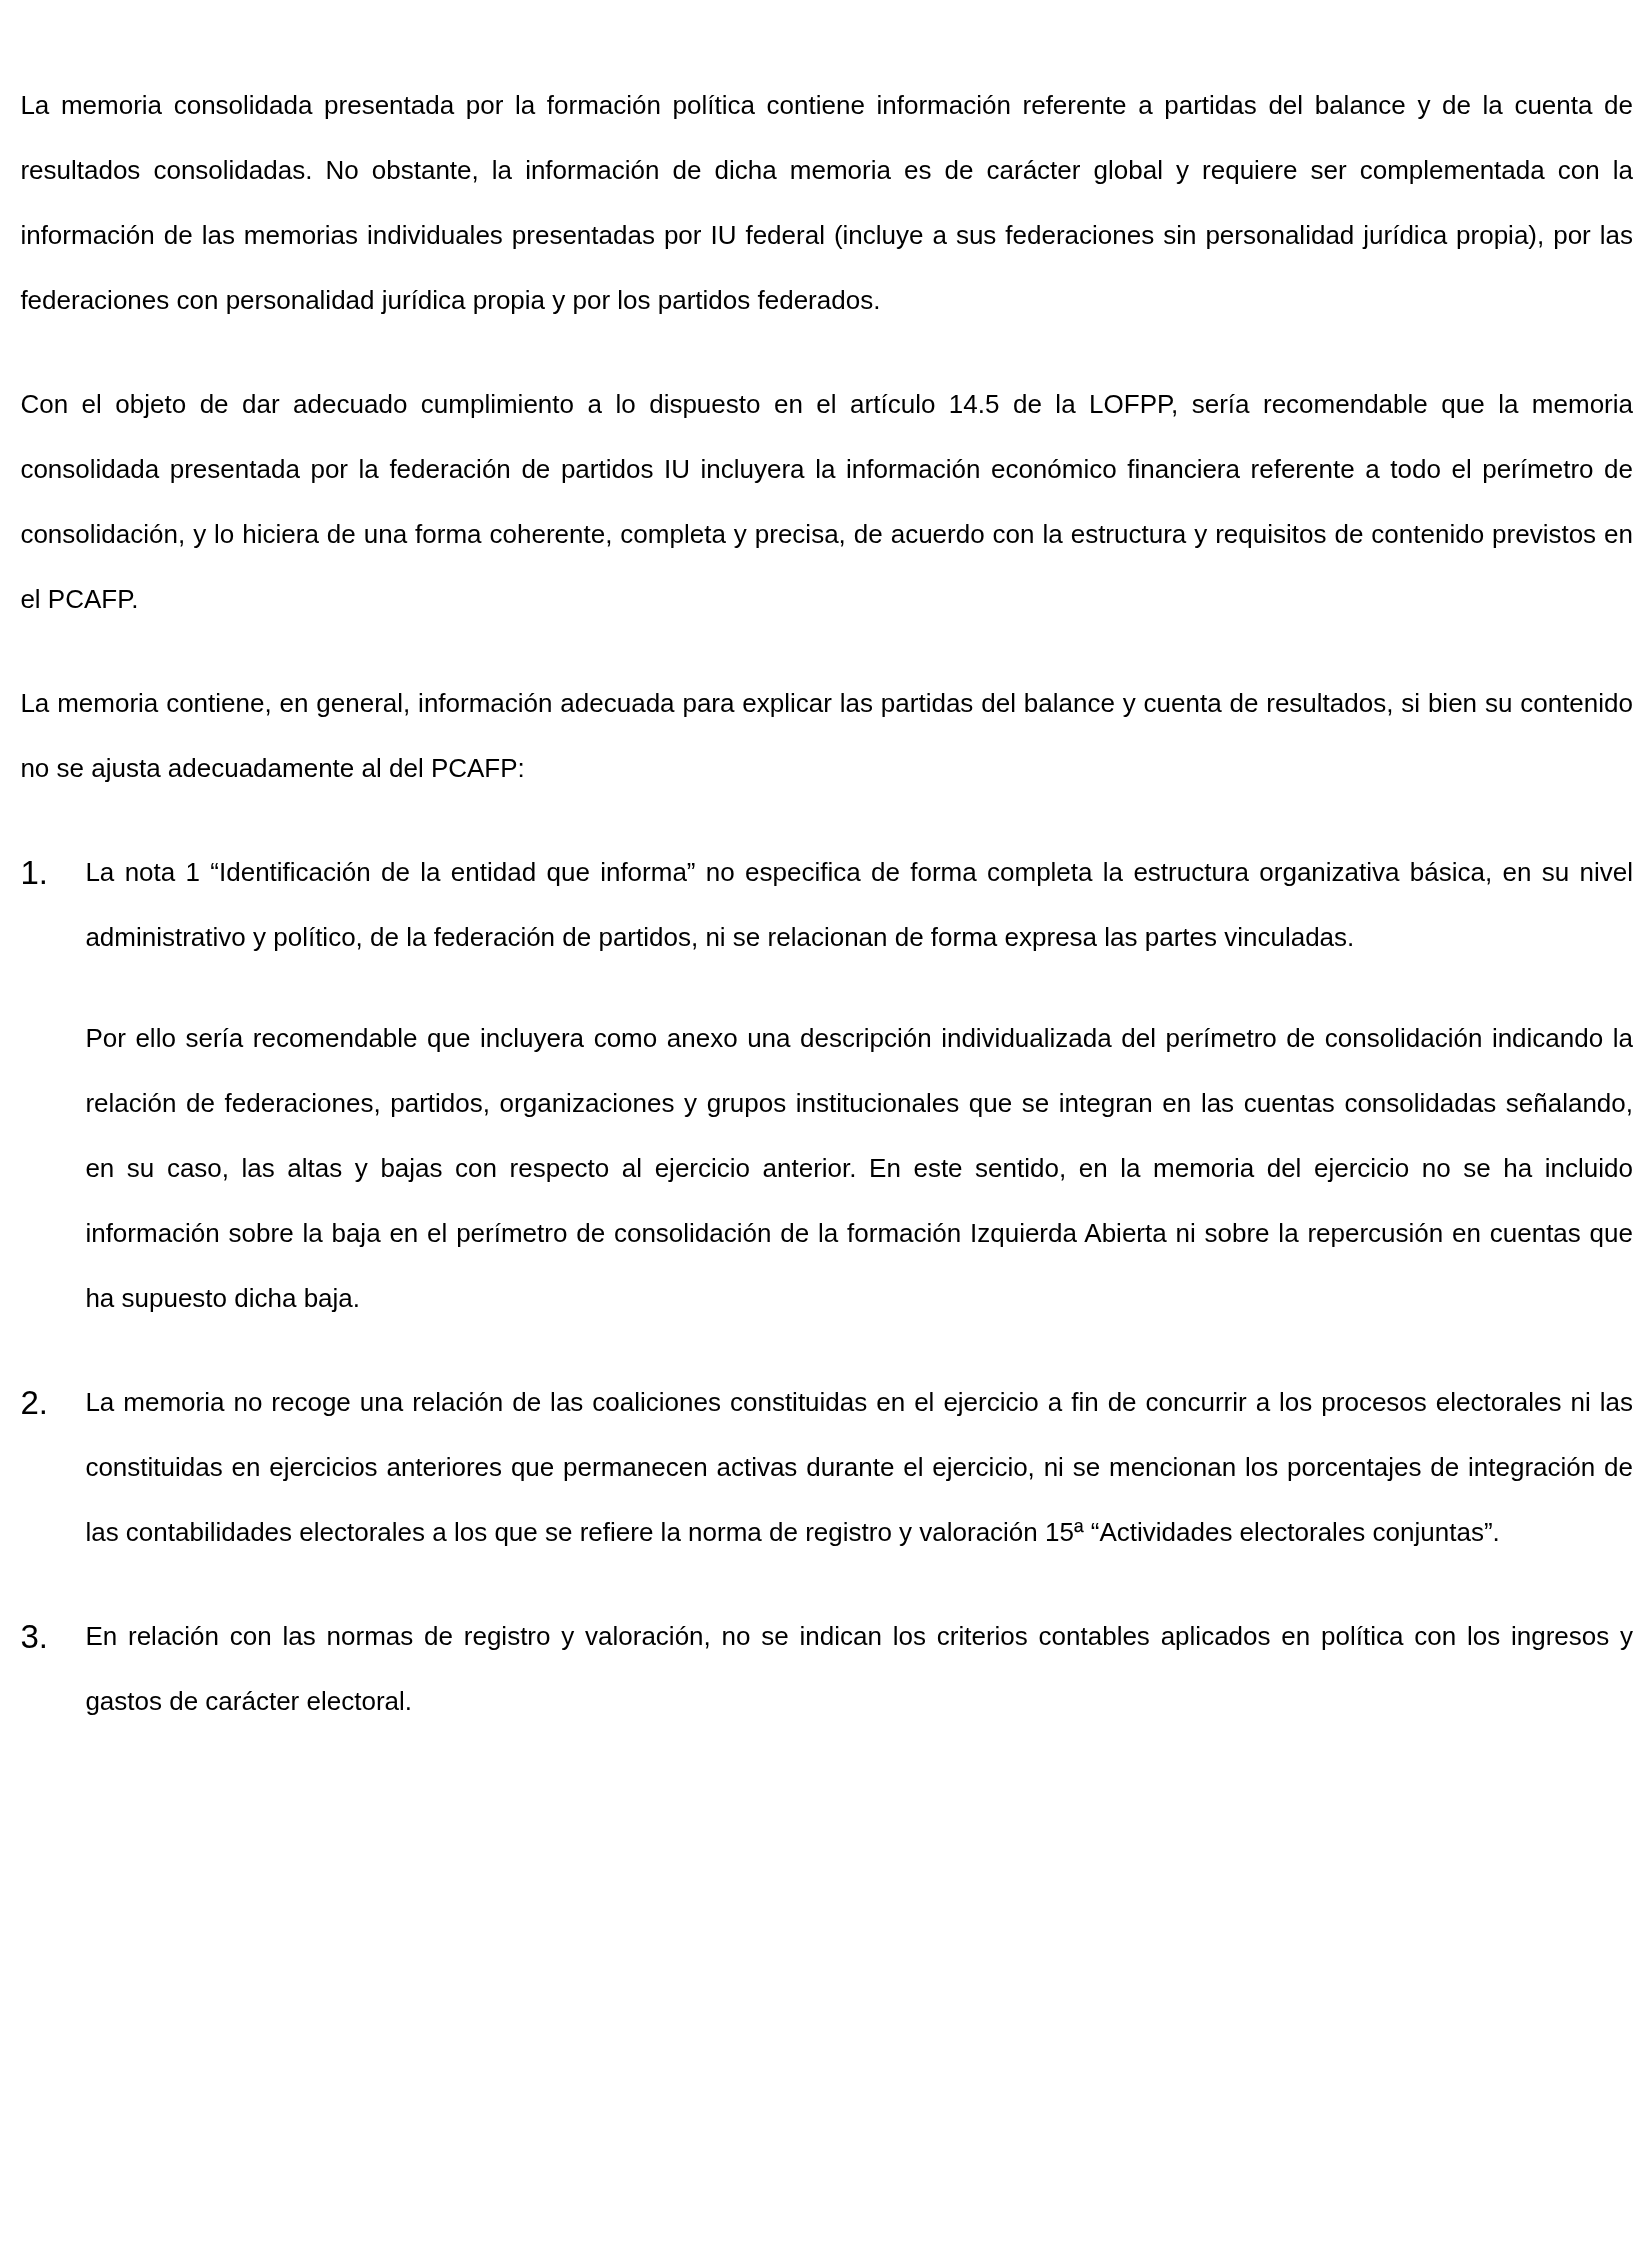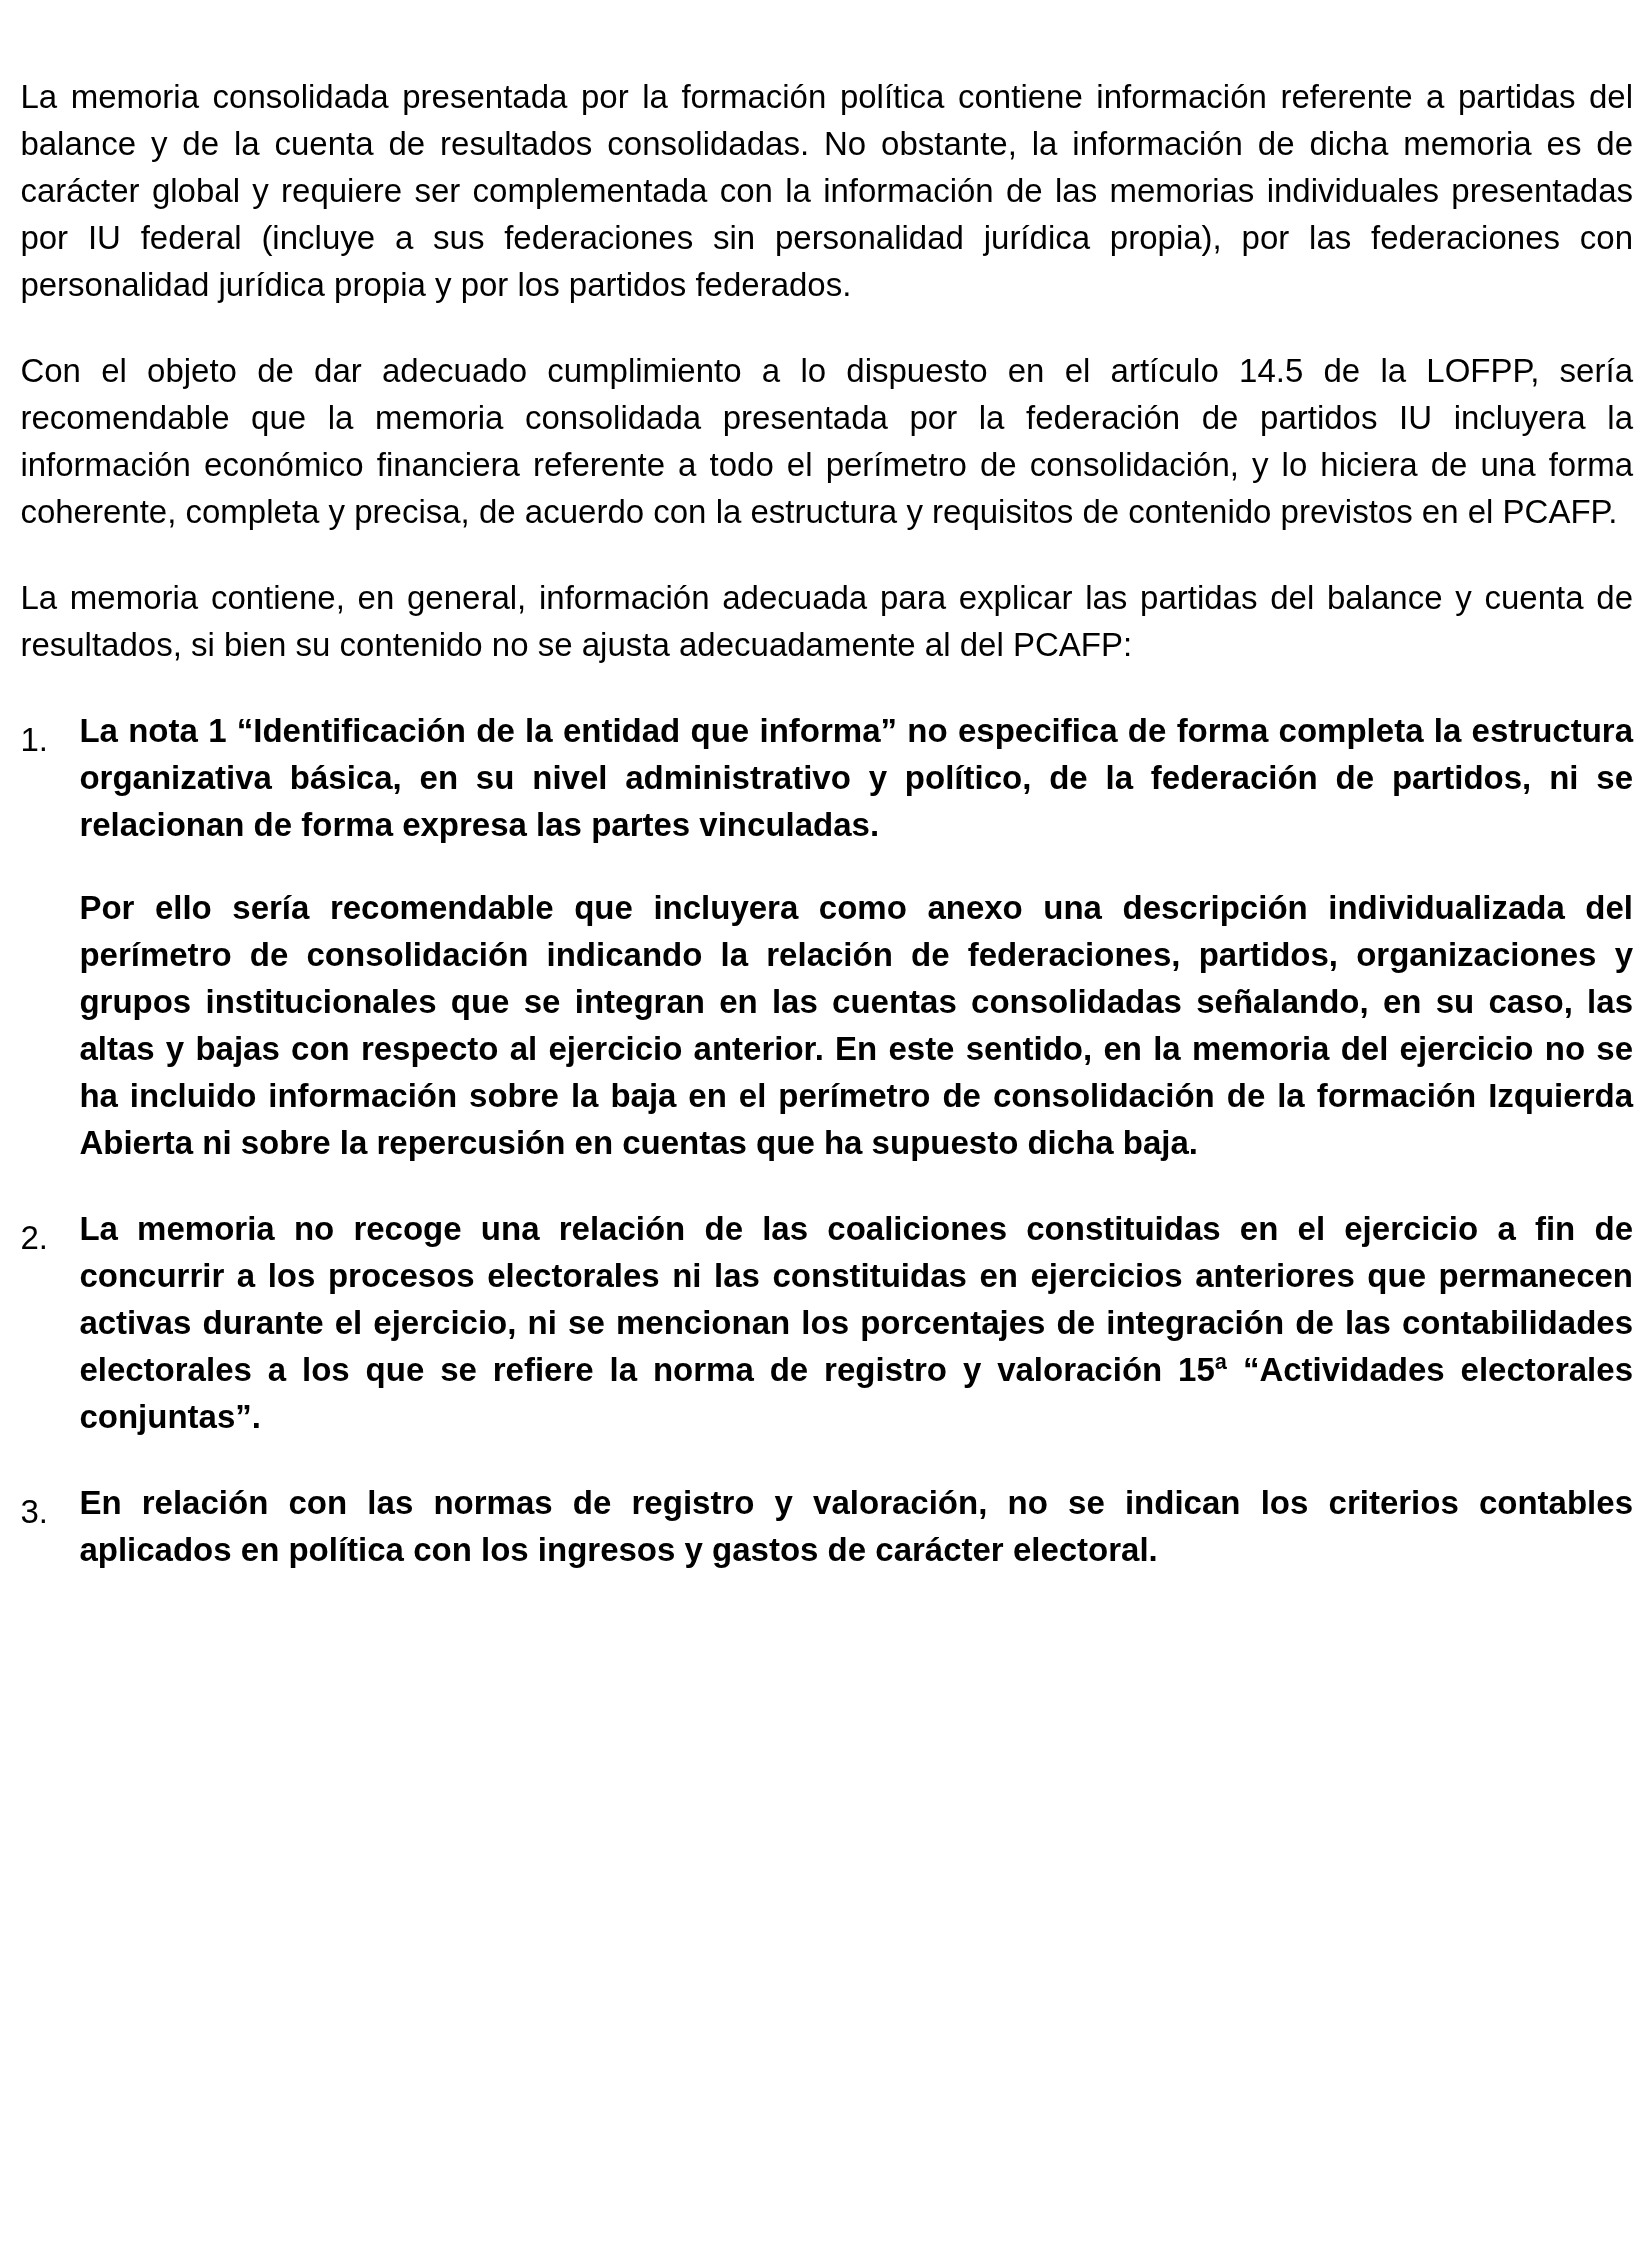--- a/index.html
+++ b/index.html
@@ -18,37 +18,37 @@
     padding: 34px 13px 0 20.4px;
   }
   .heading {
     font-size: 37px;
     font-weight: bold;
     line-height: 65px;
     margin: 0;
     text-align: left;
   }
   .para {
-    font-size: 33px;
-    line-height: 47px;
+    font-size: 26px;
+    line-height: 65px;
     text-align: justify;
     text-justify: inter-word;
     margin: 39px 0 0 0;
   }
   .list-item {
     display: grid;
     grid-template-columns: 59px 1fr;
     margin: 39px 0 0 0;
   }
   .list-num {
     font-size: 33px;
     line-height: 65px;
     text-align: left;
   }
-  .item-body .para { margin: 36px 0 0 0; font-weight: bold; }
+  .item-body .para { margin: 36px 0 0 6px; }
   .item-body .para:first-child { margin-top: 0; }
 </style>
 </head>
 <body>
 
 <div class="doc">
 
 
   <p class="para">La memoria consolidada presentada por la formación política contiene información referente a partidas del balance y de la cuenta de resultados consolidadas. No obstante, la información de dicha memoria es de carácter global y requiere ser complementada con la información de las memorias individuales presentadas por IU federal (incluye a sus federaciones sin personalidad jurídica propia), por las federaciones con personalidad jurídica propia y por los partidos federados.</p>
 

